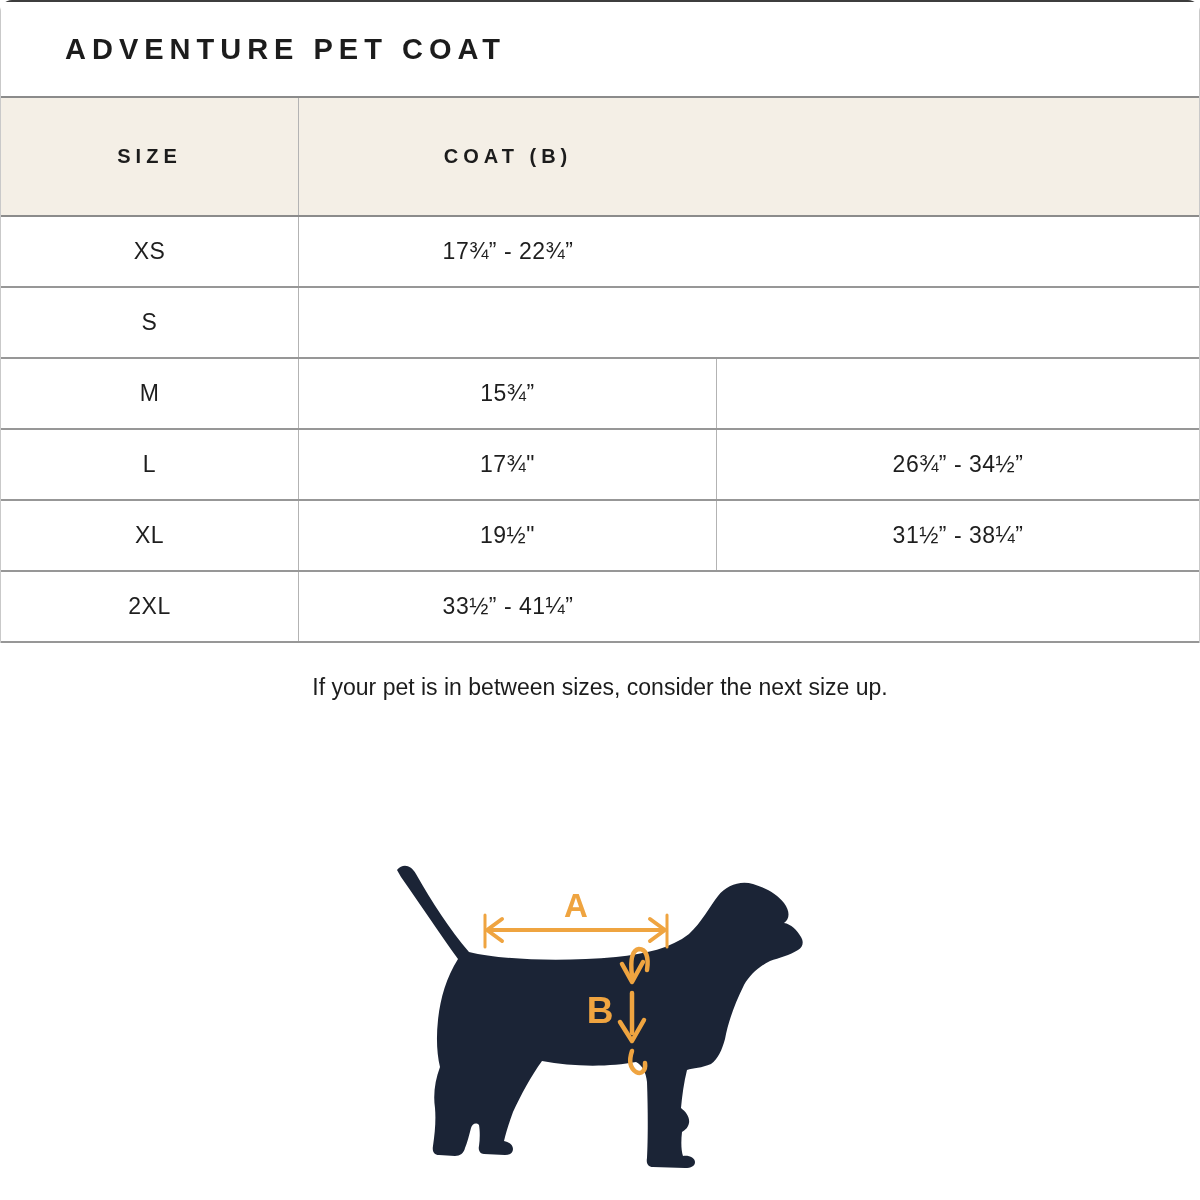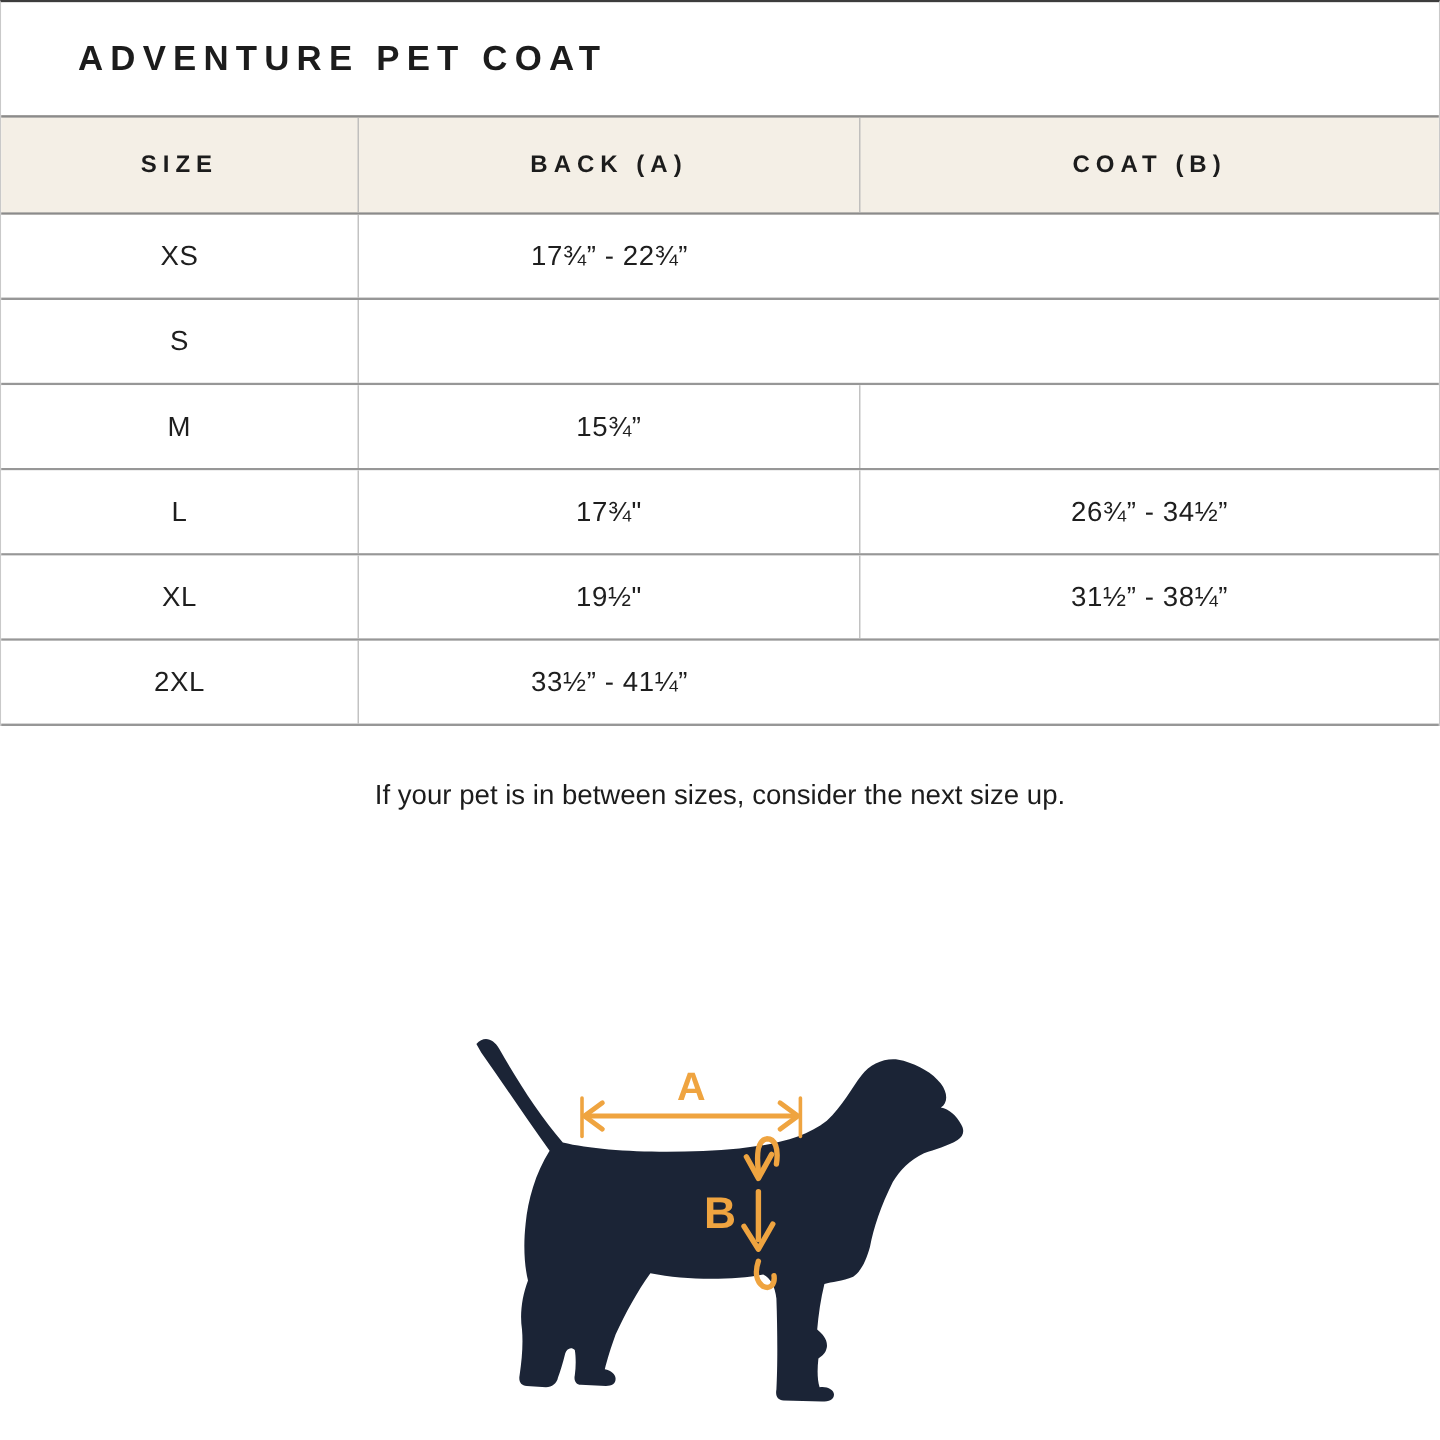--- a/index.html
+++ b/index.html
@@ -4,20 +4,21 @@
 <style>
   * { margin:0; padding:0; box-sizing:border-box; }
   html,body { background:#ffffff; }
   body { font-family:"Liberation Sans", sans-serif; color:#1a1a1a; }
 
   .sheet {
     position:relative;
     width:1200px; height:1200px;
     background:#ffffff;
     overflow:hidden;
+    border-radius:12px;
   }
 
   .bordered {
     border-top:2px solid #3d3d3d;
     border-left:1px solid #c9c9c9;
     border-right:1px solid #c9c9c9;
   }
 
   .title-box {
     height:94px;
@@ -29,21 +30,21 @@
     font-size:29px; font-weight:bold; letter-spacing:6px;
     color:#1c1c1c;
   }
 
   .size-table { width:100%; }
   .t-row {
     display:grid;
     grid-template-columns:298px 418px 482px;
   }
   .t-row.header {
-    height:83px;
+    height:121px;
     background:#f4efe6;
     border-top:2px solid #8b8b8b;
     border-bottom:2px solid #8b8b8b;
   }
   .t-row.body-row {
     height:71px;
     border-bottom:2px solid #979797;
     background:#ffffff;
   }
   .cell {
@@ -53,21 +54,21 @@
   .cell.c1, .cell.c2 { border-right:1px solid #b3b3b3; }
   .header .cell {
     font-size:20px; font-weight:bold; letter-spacing:5px;
     color:#1c1c1c;
   }
   .body-row .cell {
     font-size:23px; letter-spacing:0.5px; color:#1e1e1e;
   }
 
   .note {
-    margin-top:44px;
+    margin-top:31px;
     text-align:center;
     font-size:23px;
     color:#1c1c1c;
   }
 
   .dog-diagram {
     position:absolute;
     left:380px; top:860px;
     width:440px; height:340px;
   }
@@ -83,21 +84,20 @@
 
   <div class="bordered">
 
     <div class="title-box">
       <h1>ADVENTURE PET COAT</h1>
     </div>
 
     <div class="size-table">
       <div class="t-row header">
         <div class="cell c1">SIZE</div>
-        <div class="cell c2">BACK (A)</div>
         <div class="cell c3">COAT (B)</div>
       </div>
       <div>
     <div class="t-row body-row">
       <div class="cell c1">XS</div>
       <div class="cell c3">17¾” - 22¾”</div>
     </div>
 
     <div class="t-row body-row">
       <div class="cell c1">S</div>

